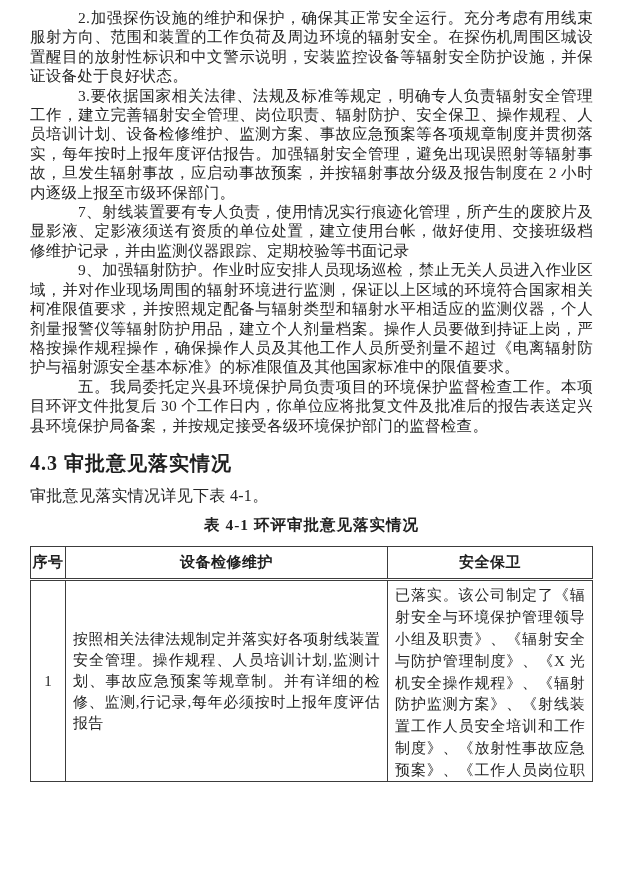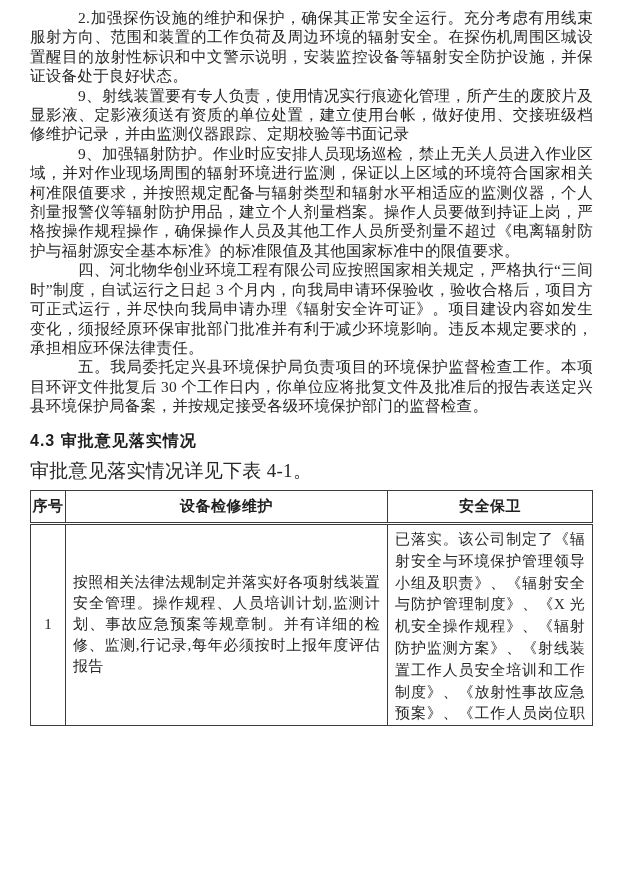--- a/index.html
+++ b/index.html
@@ -24,29 +24,29 @@
     margin: 0;
     font-size: 15.5px;
     line-height: 19.4px;
     text-align: justify;
     text-justify: inter-character;
     text-indent: 48px;
     letter-spacing: 0.3px;
   }
   .section-heading {
     margin: 15px 0 9px 0;
-    font-family: Liberation Sans, sans-serif;
-    font-size: 16px;
+    font-family: Liberation Serif, serif;
+    font-size: 20px;
     font-weight: bold;
     color: #1f1f1f;
     letter-spacing: 1px;
   }
   .lead {
     margin: 0 0 10px 0;
-    font-size: 19px;
+    font-size: 16px;
     line-height: 19.4px;
     letter-spacing: 0.3px;
   }
   .caption {
     margin: 0 0 10px 0;
     text-align: center;
     font-weight: bold;
     font-size: 15.5px;
     letter-spacing: 1px;
     color: #1f1f1f;
@@ -102,30 +102,31 @@
     height: 198px;
   }
 </style>
 </head>
 <body>
 
 <div class="page">
 
   <div class="body-text">
     <p>2.加强探伤设施的维护和保护，确保其正常安全运行。充分考虑有用线束服射方向、范围和装置的工作负荷及周边环境的辐射安全。在探伤机周围区城设置醒目的放射性标识和中文警示说明，安装监控设备等辐射安全防护设施，并保证设备处于良好状态。</p>
-    <p>9、射线装置要有专人负责，使用情况实行痕迹化管理，所产生的废胶片及显影液、定影液须送有资质的单位处置，建立使用台帐，做好使用、交接班级档修维护记录，并由监测仪器跟踪、定期校验等书面记录</p>
+    <p>3.要依据国家相关法律、法规及标准等规定，明确专人负责辐射安全管理工作，建立完善辐射安全管理、岗位职责、辐射防护、安全保卫、操作规程、人员培训计划、设备检修维护、监测方案、事故应急预案等各项规章制度并贯彻落实，每年按时上报年度评估报告。加强辐射安全管理，避免出现误照射等辐射事故，旦发生辐射事故，应启动事故预案，并按辐射事故分级及报告制度在 2 小时内逐级上报至市级环保部门。</p>
+    <p>7、射线装置要有专人负责，使用情况实行痕迹化管理，所产生的废胶片及显影液、定影液须送有资质的单位处置，建立使用台帐，做好使用、交接班级档修维护记录，并由监测仪器跟踪、定期校验等书面记录</p>
     <p>9、加强辐射防护。作业时应安排人员现场巡检，禁止无关人员进入作业区域，并对作业现场周围的辐射环境进行监测，保证以上区域的环境符合国家相关柯准限值要求，并按照规定配备与辐射类型和辐射水平相适应的监测仪器，个人剂量报警仪等辐射防护用品，建立个人剂量档案。操作人员要做到持证上岗，严格按操作规程操作，确保操作人员及其他工作人员所受剂量不超过《电离辐射防护与福射源安全基本标准》的标准限值及其他国家标准中的限值要求。</p>
-    <p>四、河北物华创业环境工程有限公司应按照国家相关规定，严格执行“三间时”制度，自试运行之日起 3 个月内，向我局申请环保验收，验收合格后，项目方可正式运行，并尽快向我局申请办理《辐射安全许可证》。项目建设内容如发生变化，须报经原环保审批部门批准并有利于减少环境影响。违反本规定要求的，承担相应环保法律责任。</p>
     <p>五。我局委托定兴县环境保护局负责项目的环境保护监督检查工作。本项目环评文件批复后 30 个工作日内，你单位应将批复文件及批准后的报告表送定兴县环境保护局备案，并按规定接受各级环境保护部门的监督检查。</p>
   </div>
 
   <h2 class="section-heading">4.3 审批意见落实情况</h2>
 
   <p class="lead">审批意见落实情况详见下表 4-1。</p>
 
+  <div class="caption">表 4-1  环评审批意见落实情况</div>
 
   <table class="approval">
     <colgroup>
       <col style="width:35px">
       <col style="width:322px">
       <col>
     </colgroup>
     <thead>
       <tr>
         <th>序号</th>

